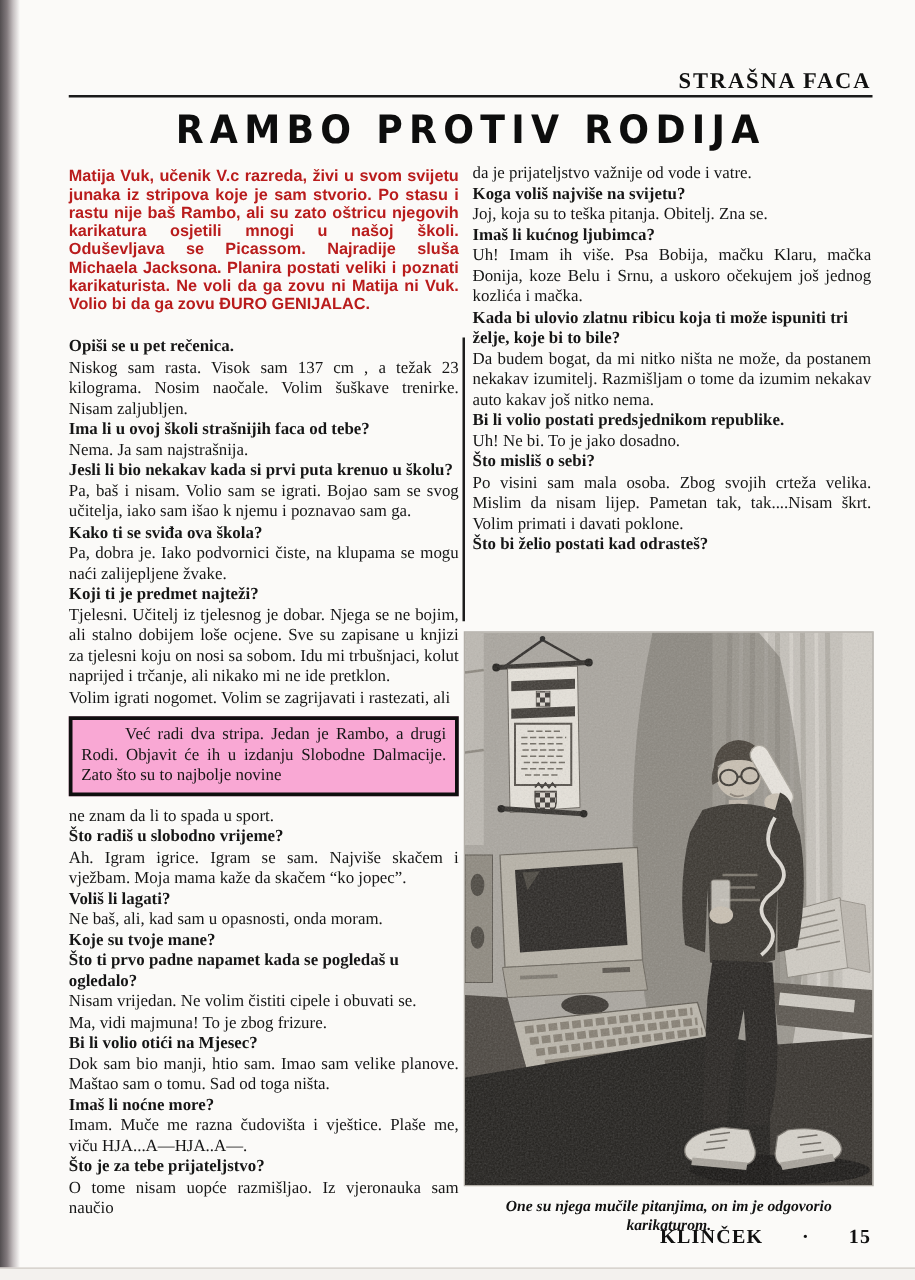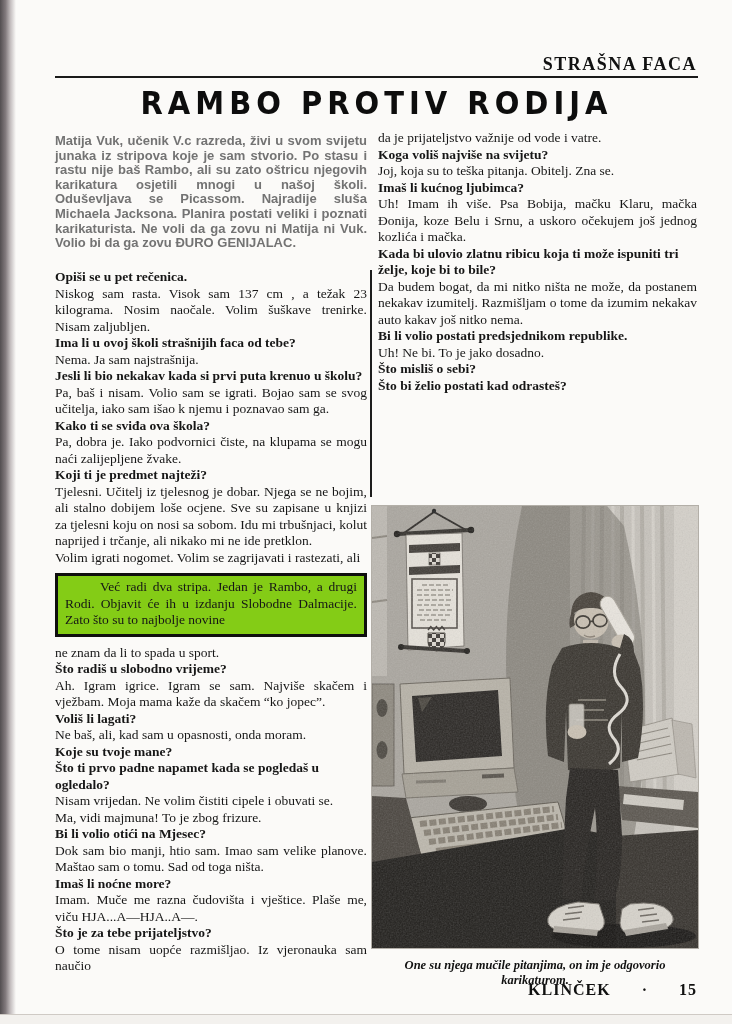--- a/index.html
+++ b/index.html
@@ -30,31 +30,31 @@
     position:absolute;top:85px;left:55px;width:643px;text-align:center;
     font-family:"DejaVu Sans","Liberation Sans",sans-serif;
     font-weight:800;font-size:29px;letter-spacing:5px;color:#0d0d0d;
     transform:scaleY(1.08);transform-origin:top;
   }
   
   .intro{
     position:absolute;top:134px;left:55px;width:312px;
     font-family:"Liberation Sans","DejaVu Sans",sans-serif;
     font-weight:bold;font-size:13px;line-height:14.6px;
-    text-align:justify;color:#737373;
+    text-align:justify;color:#b91c1c;
   }
   
   .col-left{position:absolute;top:269px;left:55px;width:312px;font-size:13.5px;line-height:16.5px;}
   .col-right{position:absolute;top:130px;left:378px;width:319px;font-size:13.5px;line-height:16.5px;}
   .col-divider{position:absolute;top:270px;left:370px;width:2px;height:227px;background:#1d1d1d;}
   .block{margin:0;}
   .block-q{font-weight:bold;}
   .block-a{text-align:justify;}
   .block-callout{
-    margin:7px 0 8px 0;border:3px solid #0f0f0f;background:#84cc16;
+    margin:7px 0 8px 0;border:3px solid #0f0f0f;background:#f9a8d4;
     padding:3px 7px 5px 7px;text-align:justify;text-indent:2.6em;
   }
   
   .photo{
     position:absolute;top:506px;left:372px;width:326px;height:442px;
     outline:1px solid #b3afa8;background:#a8a49d;
   }
   .photo svg{display:block;width:100%;height:100%;}
   .photo-caption{
     position:absolute;top:958px;left:372px;width:326px;
@@ -113,20 +113,21 @@
       <div class="block block-a">da je prijateljstvo važnije od vode i vatre.</div>
       <div class="block block-q">Koga voliš najviše na svijetu?</div>
       <div class="block block-a">Joj, koja su to teška pitanja. Obitelj. Zna se.</div>
       <div class="block block-q">Imaš li kućnog ljubimca?</div>
       <div class="block block-a">Uh! Imam ih više. Psa Bobija, mačku Klaru, mačka Đonija, koze Belu i Srnu, a uskoro očekujem još jednog kozlića i mačka.</div>
       <div class="block block-q">Kada bi ulovio zlatnu ribicu koja ti može ispuniti tri želje, koje bi to bile?</div>
       <div class="block block-a">Da budem bogat, da mi nitko ništa ne može, da postanem nekakav izumitelj. Razmišljam o tome da izumim nekakav auto kakav još nitko nema.</div>
       <div class="block block-q">Bi li volio postati predsjednikom republike.</div>
       <div class="block block-a">Uh! Ne bi. To je jako dosadno.</div>
       <div class="block block-q">Što misliš o sebi?</div>
+      <div class="block block-a">Po visini sam mala osoba. Zbog svojih crteža velika. Mislim da nisam lijep. Pametan tak, tak....Nisam škrt. Volim primati i davati poklone.</div>
       <div class="block block-q">Što bi želio postati kad odrasteš?</div>
     </div>
 
   <div class="photo">
     <svg viewBox="0 0 326 442" preserveAspectRatio="none">
       <defs>
         <pattern id="cheq" width="8" height="8" patternUnits="userSpaceOnUse">
           <rect width="8" height="8" fill="#ddd8d0"></rect>
           <rect width="4" height="4" fill="#3c3834"></rect>
           <rect x="4" y="4" width="4" height="4" fill="#3c3834"></rect>

